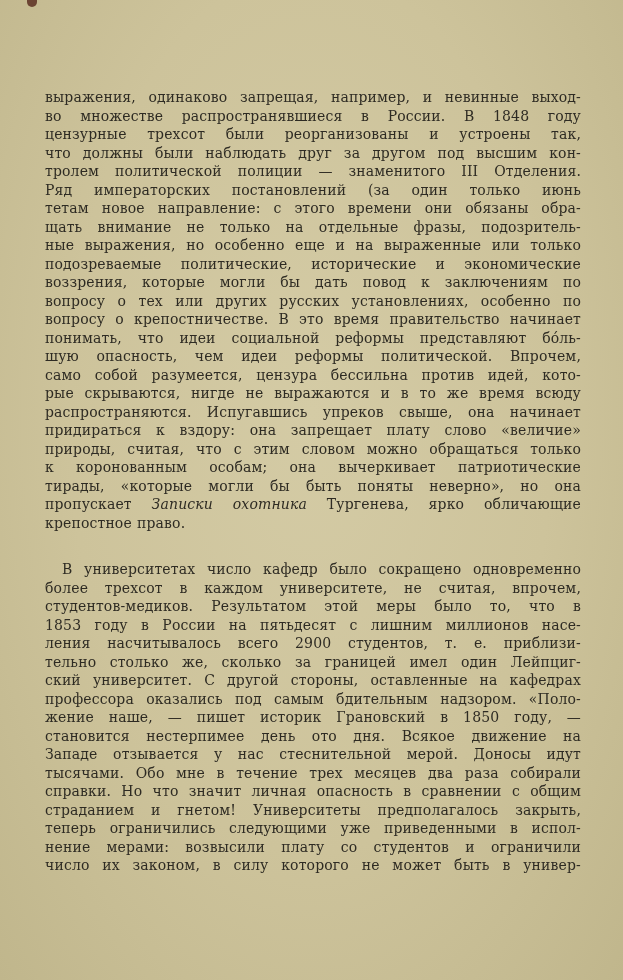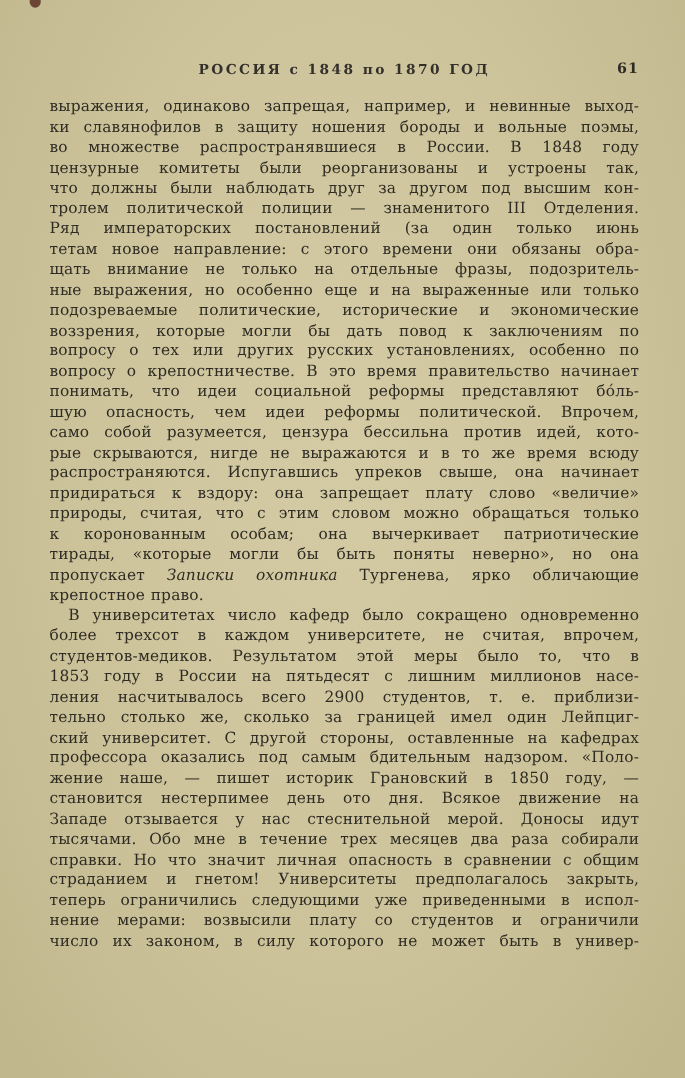--- a/index.html
+++ b/index.html
@@ -51,40 +51,35 @@
   .ln {
     height: 18.5px;
     overflow: hidden;
     text-align: justify;
     text-align-last: justify;
     white-space: nowrap; 
   }
   
   .ln { white-space: normal; }
   .ln.left { text-align-last: left; }
-  .ln.indent { padding-left: 17px; }
+  .ln.indent { padding-left: 17px; margin-top: 28px; }
   .it { font-style: italic; }
 </style>
 </head>
 <body>
 
 <div class="page">
   <div class="scan-artifact"></div>
 
-  <div class="header">
-    <span class="running-title">РОССИЯ с 1848 по 1870 ГОД</span>
-    <span class="page-number">61</span>
-  </div>
 
   <div class="text-block">
 
     <div class="ln">выражения, одинаково запрещая, например, и невинные выход-</div>
-    <div class="ln">ки славянофилов в защиту ношения бороды и вольные поэмы,</div>
     <div class="ln">во множестве распространявшиеся в России. В 1848 году</div>
-    <div class="ln">цензурные комитеты были реорганизованы и устроены так,</div>
+    <div class="ln">цензурные трехсот были реорганизованы и устроены так,</div>
     <div class="ln">что должны были наблюдать друг за другом под высшим кон-</div>
     <div class="ln">тролем политической полиции — знаменитого III Отделения.</div>
     <div class="ln">Ряд императорских постановлений (за один только июнь</div>
     <div class="ln">тетам новое направление: с этого времени они обязаны обра-</div>
     <div class="ln">щать внимание не только на отдельные фразы, подозритель-</div>
     <div class="ln">ные выражения, но особенно еще и на выраженные или только</div>
     <div class="ln">подозреваемые политические, исторические и экономические</div>
     <div class="ln">воззрения, которые могли бы дать повод к заключениям по</div>
     <div class="ln">вопросу о тех или других русских установлениях, особенно по</div>
     <div class="ln">вопросу о крепостничестве. В это время правительство начинает</div>

